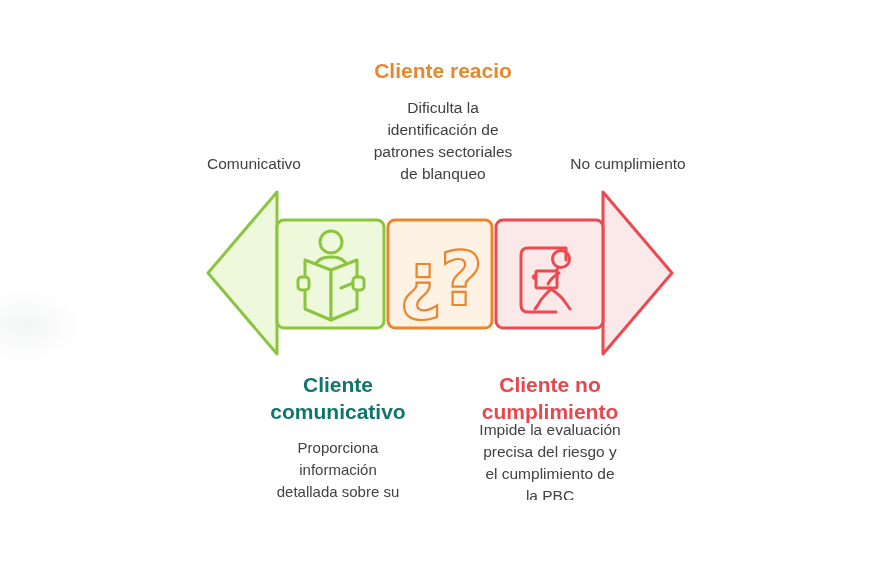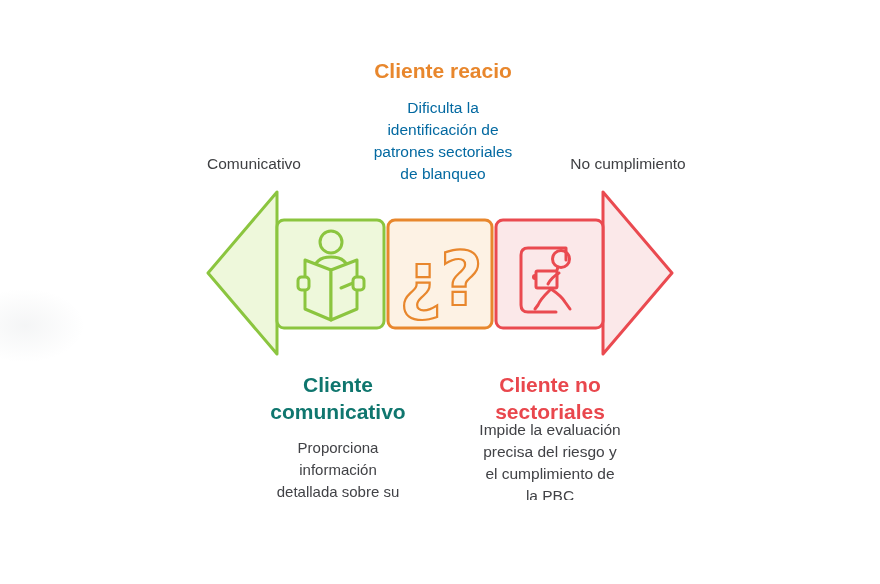--- a/index.html
+++ b/index.html
@@ -11,21 +11,21 @@
     font-family:"Liberation Sans", sans-serif;
     color:#414246;
   }
   .txt{position:absolute;text-align:center;white-space:pre-line;}
   .title-top{
     top:58px;left:293px;width:300px;
     font-size:21px;font-weight:bold;color:#e8872d;line-height:26px;
   }
   .desc-top{
     top:97px;left:358px;width:170px;
-    font-size:15.5px;font-weight:500;line-height:22px;color:#0369a1;
+    font-size:15.5px;font-weight:500;line-height:22px;color:#404040;
   }
   .axis-label{
     top:155px;font-size:15.5px;font-weight:500;color:#3f4043;
   }
   .axis-label.left{left:154px;width:200px;}
   .axis-label.right{left:528px;width:200px;}
   .title-bl{
     top:371px;left:188px;width:300px;
     font-size:21px;font-weight:bold;color:#0f766e;line-height:27px;
   }
@@ -98,19 +98,19 @@
   </svg>
 
   <div class="txt title-bl">Cliente
 comunicativo</div>
   <div class="txt desc-bl">Proporciona
 información
 detallada sobre su
 actividad económica</div>
 
   <div class="txt title-br">Cliente no
-sectoriales</div>
+cumplimiento</div>
   <div class="txt desc-br">Impide la evaluación
 precisa del riesgo y
 el cumplimiento de
 la PBC</div>
 
 </div>
 
 </body></html>

